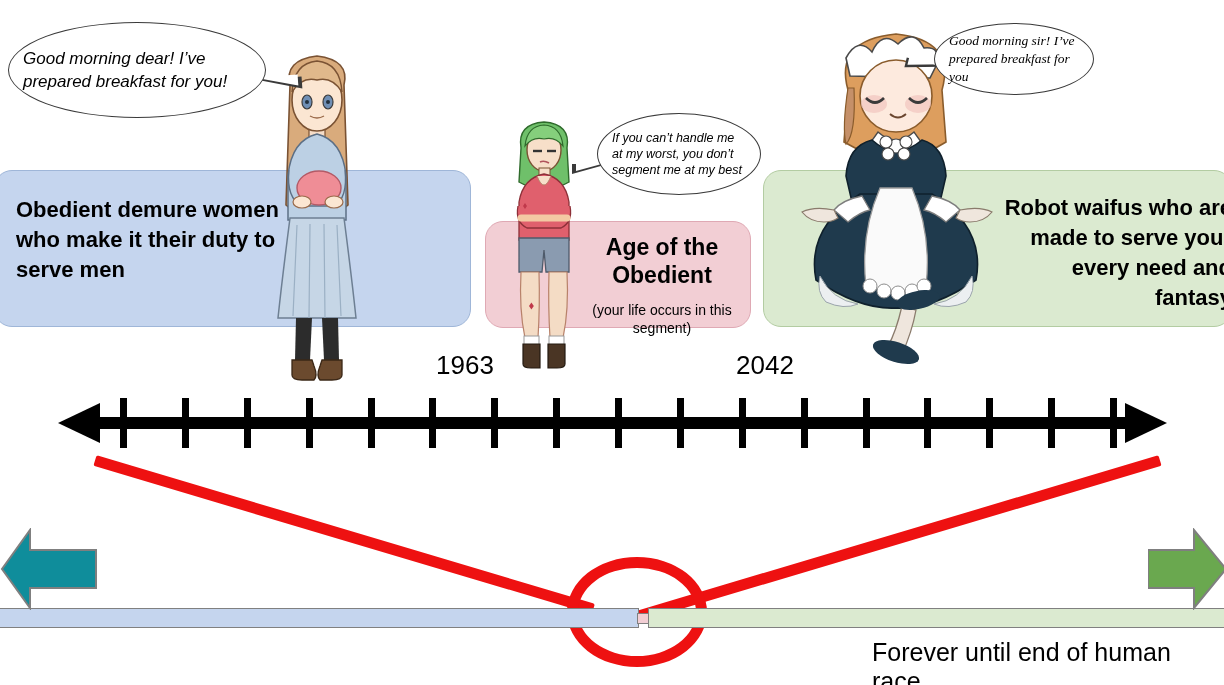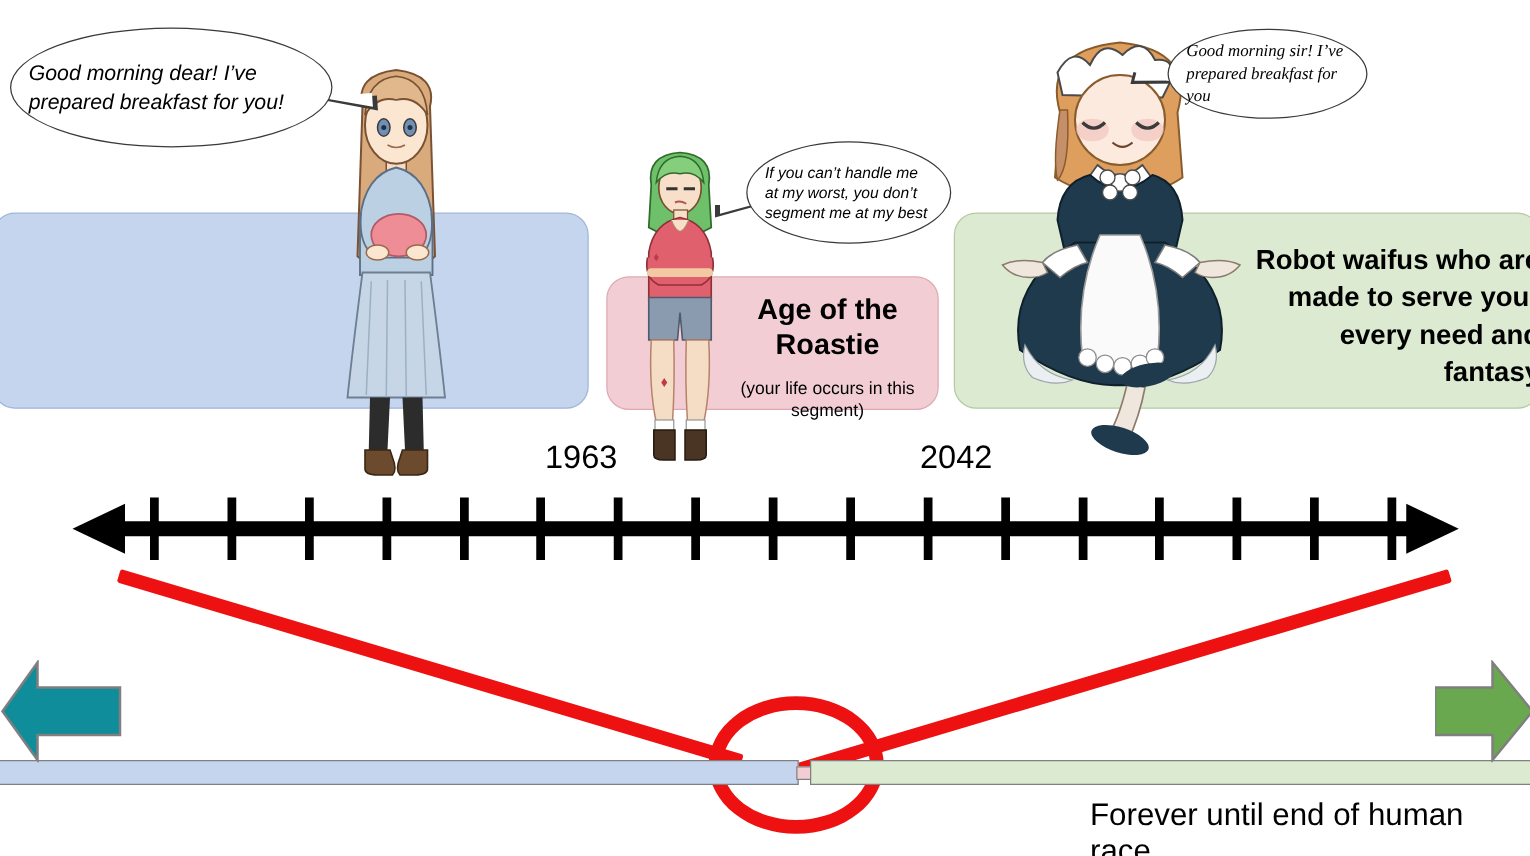--- a/index.html
+++ b/index.html
@@ -104,23 +104,24 @@
 </head>
 <body>
 
 <div class="stage">
 
 
   <div class="era era-blue"></div>
   <div class="era era-pink"></div>
   <div class="era era-green"></div>
 
+  <div class="era-label lbl-blue">Obedient demure women who make it their duty to serve men</div>
 
   <div class="era-label lbl-pink">
-    <span class="big">Age of the Roastie</span>
+    <span class="big">Age of the Obedient</span>
     <span class="small">(your life occurs in this segment)</span>
   </div>
 
   <div class="era-label lbl-green">Robot waifus who are made to serve your every need and fantasy</div>
 
   <div class="char g1">
     <svg viewBox="0 0 110 355" width="110" height="355">
 
       <path d="M28 55 Q22 30 55 26 Q88 30 82 55 L86 175 Q70 190 55 188 Q40 190 24 175 Z" fill="#d9ab7c" stroke="#7a5233" stroke-width="1.6"></path>
 

